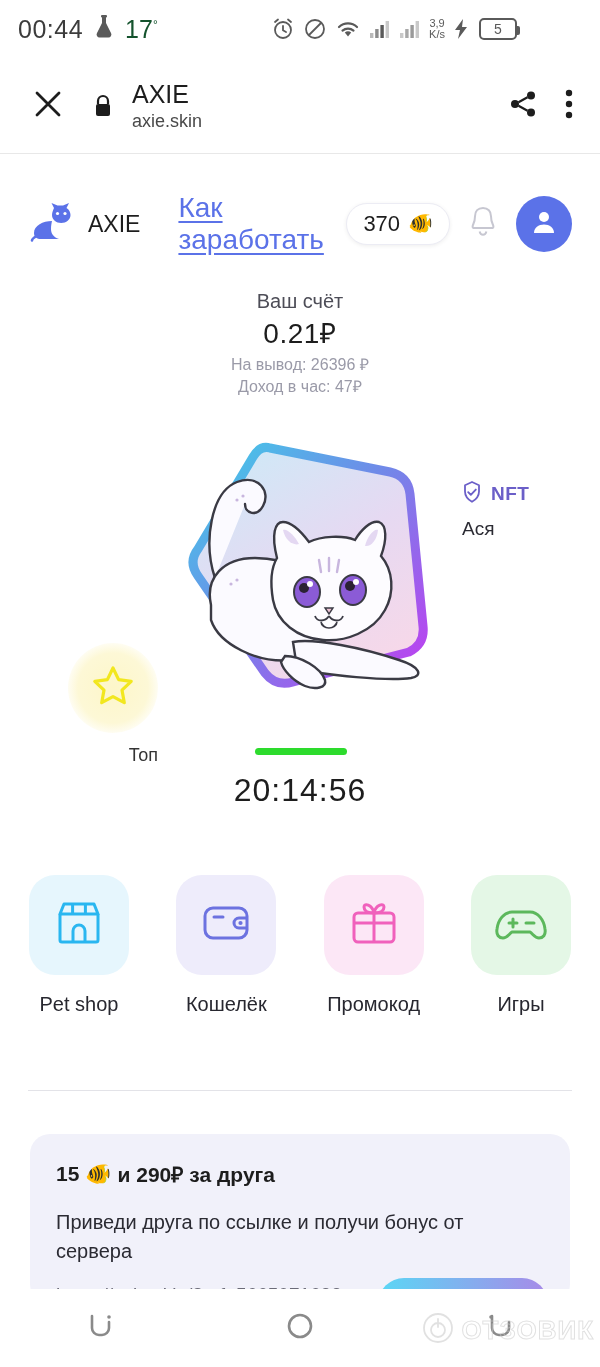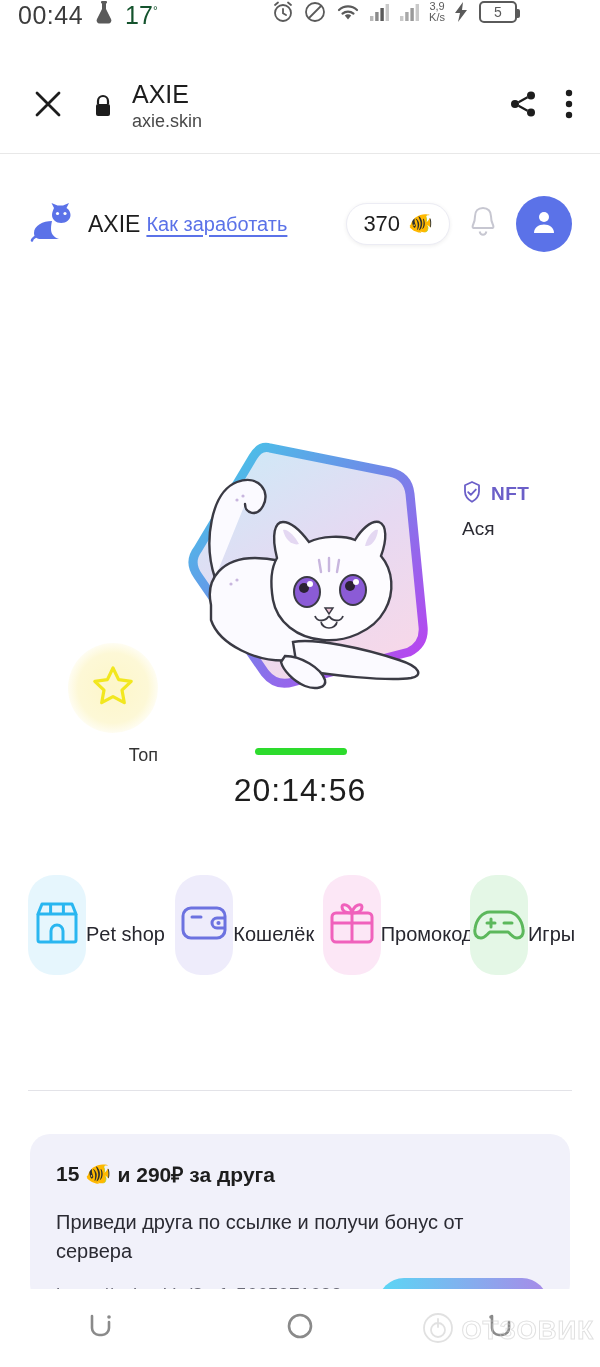--- a/index.html
+++ b/index.html
@@ -7,21 +7,21 @@
     width: 600px; height: 1367px;
     font-family: "Liberation Sans", sans-serif;
     background: #ffffff;
     overflow: hidden;
   }
   #screen { position: relative; width: 600px; height: 1367px; background: #fff; }
 
   
   .statusbar {
     position: absolute; top: 0; left: 0; width: 535px; height: 58px;
-    display: flex; align-items: flex-start; justify-content: space-between;
+    display: flex; align-items: center; justify-content: space-between;
     padding: 0 18px; color: #5a5a5a;
   }
   .sb-left { display: flex; align-items: center; gap: 10px; }
   .sb-time { font-size: 25px; color: #3c3c3c; letter-spacing: .5px; }
   .sb-temp { font-size: 25px; color: #14532d; position: relative; }
   .sb-temp .deg { font-size: 12px; vertical-align: super; }
   .sb-right { display: flex; align-items: center; gap: 8px; }
   .sb-right svg { display: block; }
   .sb-kbps { font-size: 11px; line-height: 11px; text-align: center; color: #5a5a5a; }
   .sb-kbps span { display: block; }
@@ -49,21 +49,21 @@
   .bh-actions { margin-left: auto; display: flex; align-items: center; gap: 26px; }
 
   
   .app-header {
     position: absolute; top: 178px; left: 0; width: 600px; height: 92px;
     display: flex; align-items: center; padding: 0 28px;
   }
   .logo-group { display: flex; align-items: center; gap: 12px; }
   .logo-text { font-size: 23px; color: #1d1d1d; }
   .earn-link {
-    margin-left: 6px; font-size: 20px; color: #5b72e8;
+    margin-left: 38px; font-size: 28px; color: #5b72e8;
     text-decoration: underline; text-underline-offset: 4px;
   }
   .header-right { margin-left: auto; display: flex; align-items: center; gap: 16px; }
   .fish-pill {
     display: flex; align-items: flex-start; gap: 8px;
     background: #fff; border: 1px solid #ececf4; border-radius: 22px;
     padding: 7px 16px; box-shadow: 0 1px 4px rgba(0,0,0,.07);
   }
   .fish-count { font-size: 22px; color: #1d1d1d; }
   .fish-emoji { font-size: 20px; }
@@ -92,21 +92,21 @@
 
   
   .progress-bar { position: absolute; left: 255px; top: 748px; width: 92px; height: 7px;
     background: #2ddb2d; border-radius: 4px; }
   .timer { position: absolute; top: 772px; left: 0; width: 600px; text-align: center;
     font-size: 32px; color: #1d1d1d; letter-spacing: 1px; }
 
   
   .tiles { position: absolute; top: 875px; left: 0; width: 600px; display: flex;
     justify-content: space-between; padding: 0 28px; }
-  .tile { width: 102px; display: flex; align-items: center; }
+  .tile { width: 102px; display: flex; flex-direction: column; align-items: center; }
   .tile-icon { width: 100px; height: 100px; border-radius: 26px;
     display: flex; align-items: center; justify-content: center; }
   .tile-label { margin-top: 18px; font-size: 20px; color: #27272f; white-space: nowrap; }
 
   
   .divider { position: absolute; top: 1090px; left: 28px; width: 544px; height: 1px; background: #e3e3e8; }
 
   
   .ref-card { position: absolute; top: 1134px; left: 30px; width: 540px; height: 170px;
     background: #f1f1fa; border-radius: 20px; padding: 26px 26px 0 26px; overflow: hidden; }
@@ -266,20 +266,26 @@
         <span>
           <svg width="30" height="30" viewBox="0 0 30 30">
               <circle cx="15" cy="10" r="5" fill="#fff"></circle>
               <path d="M5 26c0-5.3 4.5-8.5 10-8.5S25 20.7 25 26z" fill="#fff"></path>
             </svg>
         </span>
       </div>
     </div>
   </div>
 
+  <div class="balance">
+    <div class="balance-label">Ваш счёт</div>
+    <div class="balance-amount">0.21₽</div>
+    <div class="balance-sub">На вывод: 26396 ₽</div>
+    <div class="balance-sub">Доход в час: 47₽</div>
+  </div>
 
   <div class="pet-area">
 
     <div class="hex-wrap">
       <svg width="280" height="270" viewBox="0 0 280 270">
         <defs>
           <linearGradient id="hexBorder" x1="0" y1="0" x2="1" y2="1">
             <stop offset="0%" stop-color="#3fd0e8"></stop>
             <stop offset="45%" stop-color="#6f8ae8"></stop>
             <stop offset="100%" stop-color="#c13df0"></stop>

